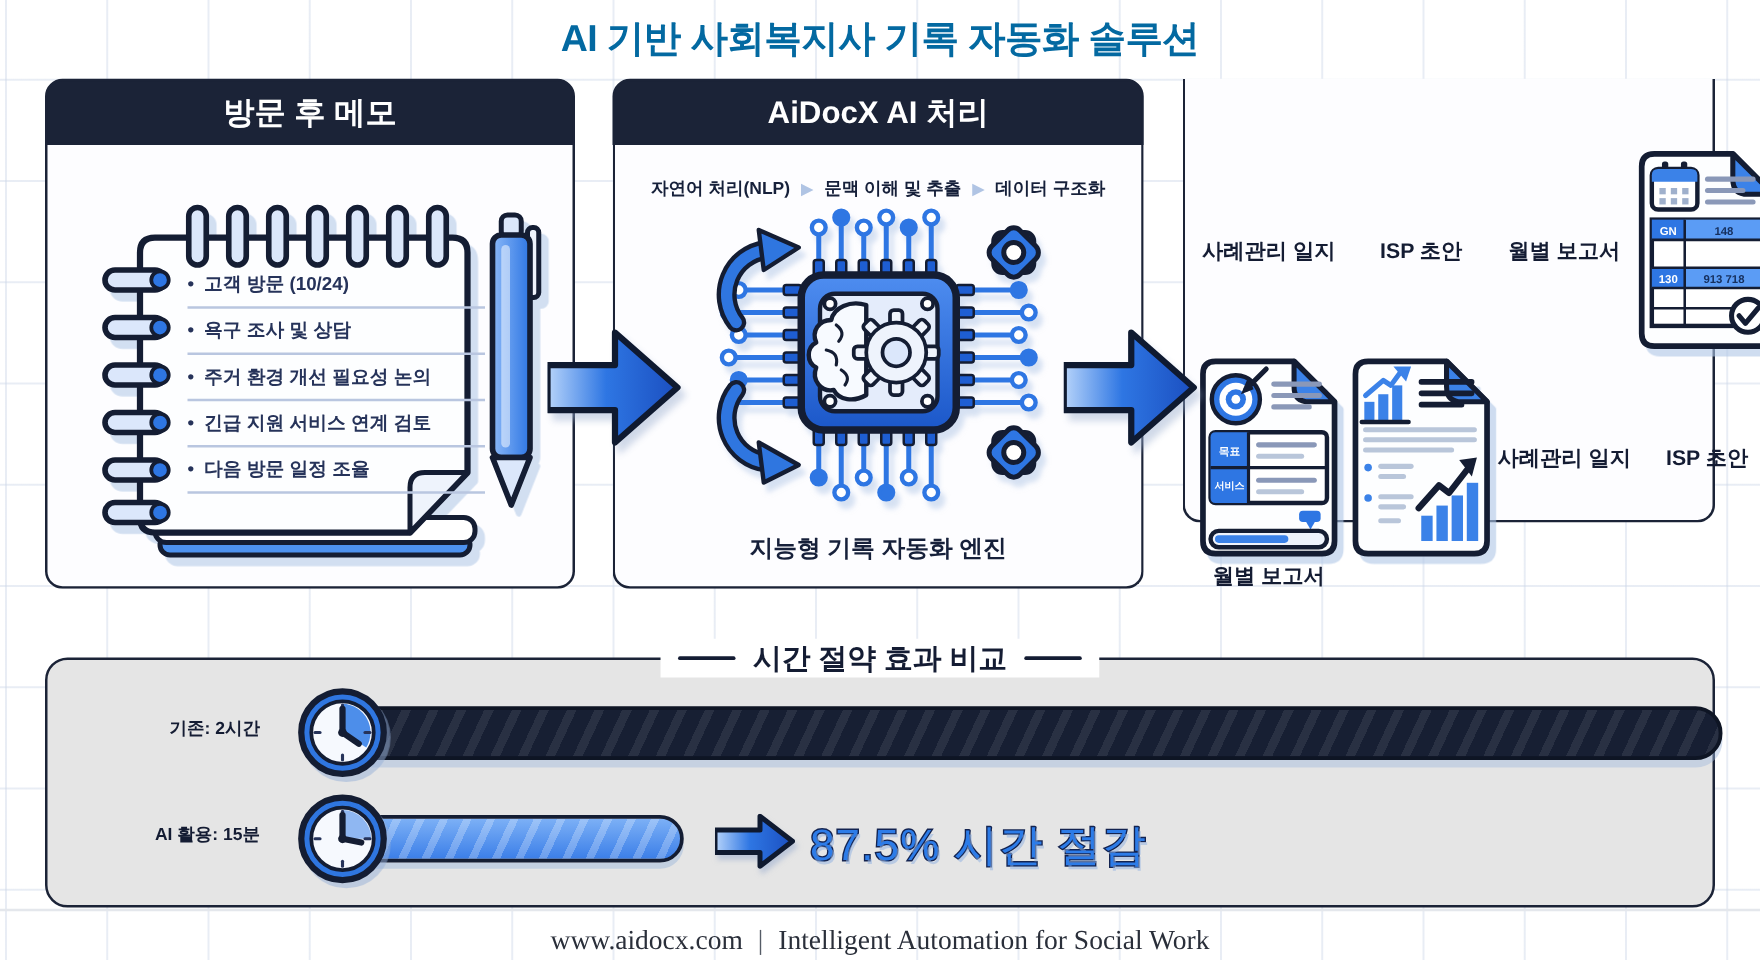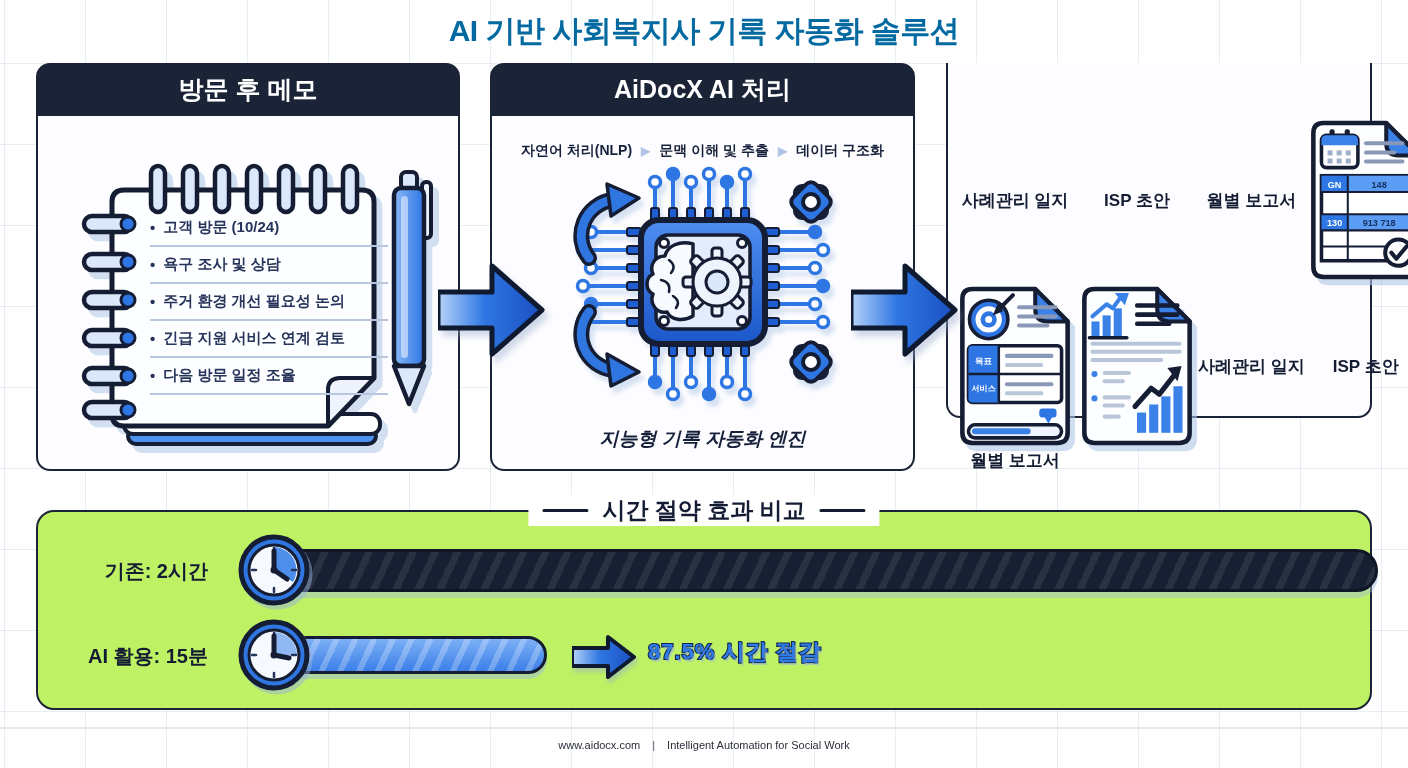--- a/index.html
+++ b/index.html
@@ -47,50 +47,50 @@
   .pipeline {
     position:absolute; top:26px; left:0; width:100%;
     display:flex; justify-content:center; align-items:center; gap:9px;
     font-size:14px; font-weight:800; color:#16203a; white-space:nowrap;
   }
   .pipe-sep { color:#b0c4e4; font-size:12px; font-weight:700; }
   .chip-svg { position:absolute; left:50%; transform:translateX(-50%); top:46px;
     filter:drop-shadow(4px 6px 2px rgba(175,198,230,.5)); }
   .ai-caption {
     position:absolute; top:310px; left:0; width:100%; text-align:center;
-    font-size:19px; font-weight:800; color:#16203a;font-style:italic;
+    font-size:19px; font-weight:800; color:#16203a;
   }
   
   .docs-grid {
     position:absolute; top:54px; left:6px; right:6px;
     display:grid; grid-template-columns:1fr 1fr 1fr 1fr; row-gap:0; justify-items:center;
     align-items:center;
   }
   .doc-label { font-size:17px; font-weight:800; color:#141c33; white-space:nowrap; }
   .doc-svg { filter:drop-shadow(5px 6px 0 rgba(175,198,230,.6)); }
   svg text { font-family:"Liberation Sans", sans-serif; font-weight:bold; }
   
   .flow-arrow { position:absolute; top:256px; width:110px; height:108px; z-index:5;
     filter:drop-shadow(4px 6px 3px rgba(150,170,205,.45)); }
   .flow-arrow-1 { left:438px; }
   .flow-arrow-2 { left:851px; }
   
   .compare {
-    position:absolute; left:36px; top:510px; width:1336px; height:200px;
-    background:#bef264; border:2.5px solid #1b2337; border-radius:18px;
+    position:absolute; left:36px; top:526px; width:1336px; height:200px;
+    background:#e5e5e5; border:2.5px solid #1b2337; border-radius:18px;
   }
   .compare-title {
     position:absolute; top:-17px; left:50%; transform:translateX(-50%);
     background:#ffffff; padding:0 14px;
     display:flex; align-items:center; gap:14px;
     font-size:23px; font-weight:800; color:#141c33; white-space:nowrap;
   }
   .dash { width:46px; height:3.5px; background:#141c33; border-radius:2px; }
   .c-label { position:absolute; left:20px; width:150px; text-align:right;
-    font-size:20px; font-weight:800; color:#141c33; white-space:nowrap; }
+    font-size:14px; font-weight:800; color:#141c33; white-space:nowrap; }
   .c-label-1 { top:46px; } .c-label-2 { top:131px; }
   .clock { position:absolute; left:199px; width:74px; height:74px; z-index:3;
     filter:drop-shadow(3px 4px 0 rgba(150,175,215,.5)); }
   .clock-1 { top:21px; } .clock-2 { top:106px; }
   .bar { position:absolute; left:236px; }
   .bar-old {
     top:37px; width:1104px; height:43px; border-radius:22px;
     background:repeating-linear-gradient(115deg, rgba(255,255,255,.08) 0 7px, transparent 7px 20px), #171f33;
     border:3px solid #0e1524;
     box-shadow:0 6px 0 rgba(160,185,220,.45);
@@ -99,30 +99,30 @@
     top:124px; width:273px; height:38px; border-radius:19px;
     background:repeating-linear-gradient(115deg, rgba(255,255,255,.25) 0 6px, transparent 6px 17px),
                linear-gradient(#7cb0f6, #3c7fe8);
     border:3px solid #141d33;
     box-shadow:0 5px 0 rgba(160,185,220,.5);
   }
   .result-arrow { position:absolute; left:534px; top:123px; width:66px; height:44px;
     filter:drop-shadow(2px 4px 2px rgba(150,170,205,.5)); }
   .result-text {
     position:absolute; left:610px; top:125px;
-    font-size:22px; font-weight:700; letter-spacing:1px;
+    font-size:35px; font-weight:400; letter-spacing:1px;
     color:#2d7ce8; -webkit-text-stroke:2.2px #132350; paint-order:stroke fill;
     text-shadow:2px 3px 0 rgba(150,180,225,.55); white-space:nowrap;
   }
   
   .footer-line { position:absolute; left:0; right:0; top:727px; height:2px; background:#e4e7ec; }
   .footer {
     position:absolute; top:739px; left:0; width:100%;
     display:flex; justify-content:center; align-items:center; gap:12px;
-    font-size:11px; color:#2a2f3a;
+    font-size:22px; color:#2a2f3a;font-family:Liberation Serif, serif;
   }
   .footer .sep { color:#555b66; }
 </style>
 </head>
 <body>
 
 <svg width="0" height="0" style="position:absolute" aria-hidden="true">
   <defs>
     <linearGradient id="flowGrad" x1="0" y1="0" x2="1" y2="0">
       <stop offset="0" stop-color="#b7d4fa"></stop>

